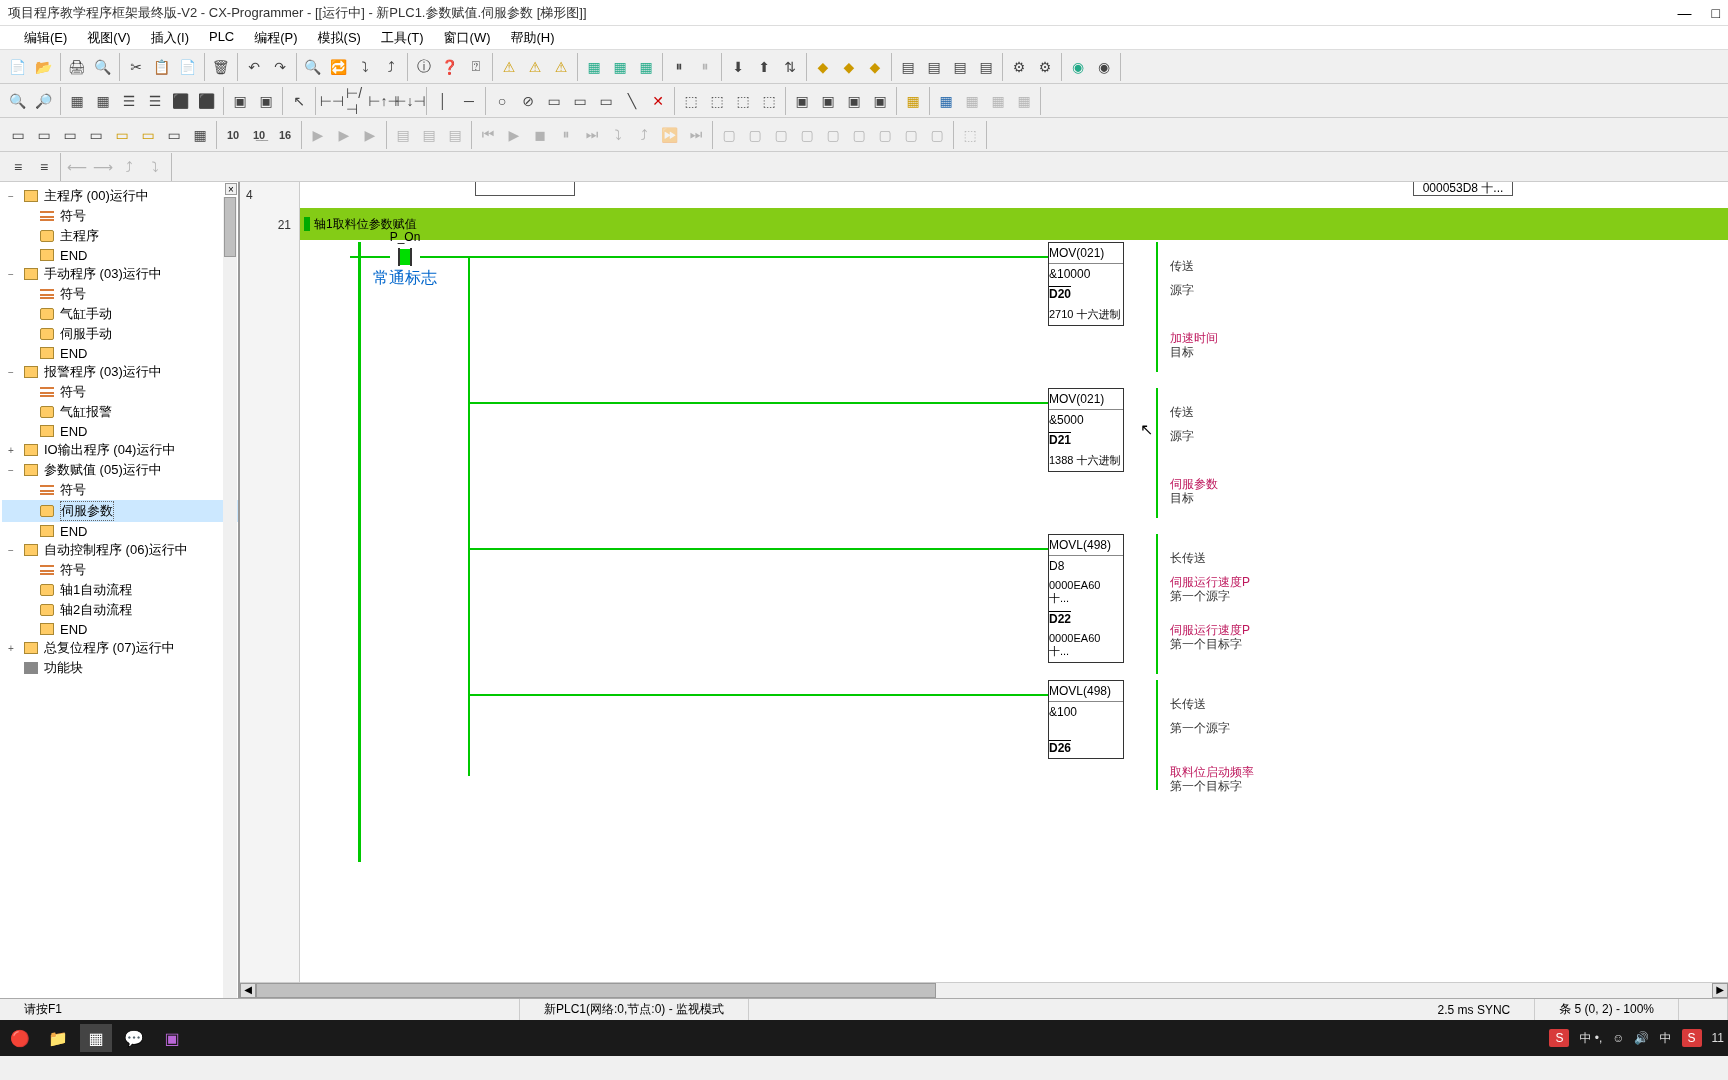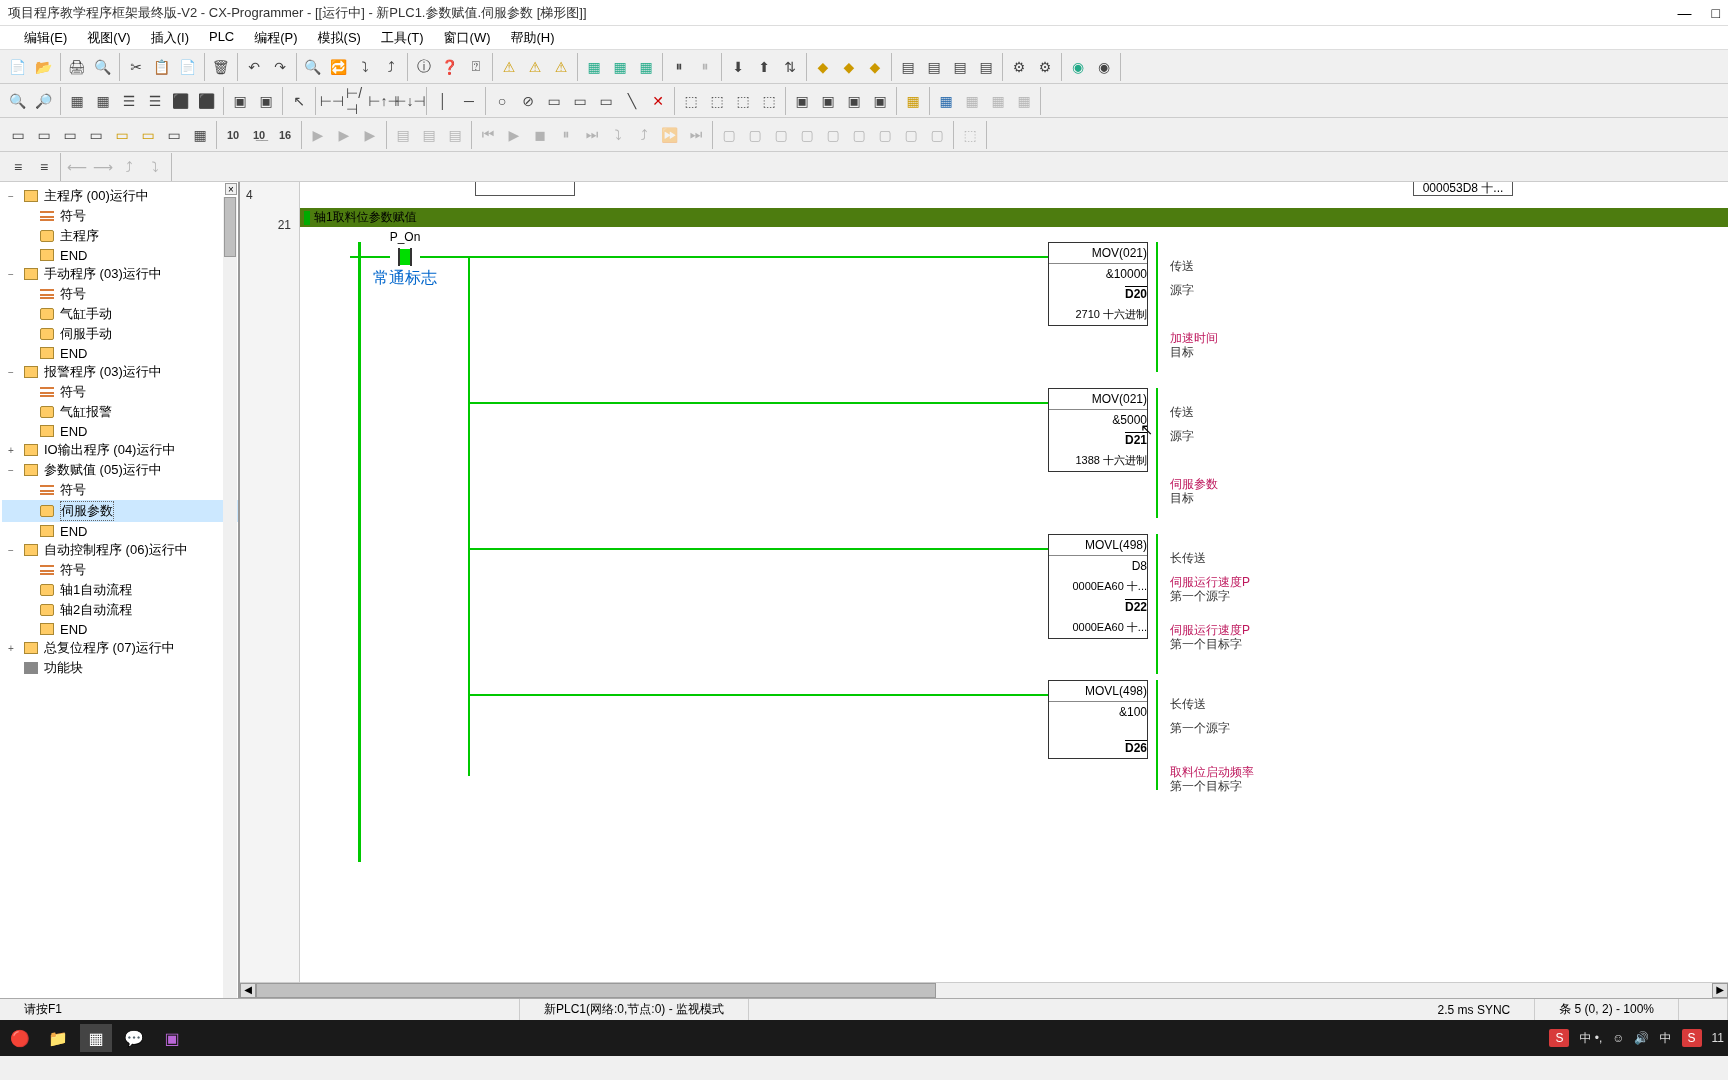--- a/index.html
+++ b/index.html
@@ -49,42 +49,42 @@
 .ladder-gutter { position: absolute; left: 0; top: 0; width: 60px; bottom: 0; background: #f4f4f4; border-right: 1px solid #ccc; }
 .gutter-num { position: absolute; left: 6px; font-size: 12px; color: #333; }
 .rung-num { position: absolute; right: 8px; font-size: 12px; color: #333; }
 .ladder-canvas { position: absolute; left: 60px; right: 0; top: 0; bottom: 16px; background: #fff; }
 
 
 .partial-box { position: absolute; left: 175px; top: 0; width: 100px; height: 14px; border: 1px solid #555; border-top: none; }
 .partial-box2 { position: absolute; right: 215px; top: 0; width: 100px; height: 14px; border: 1px solid #555; border-top: none; font-size: 12px; display: flex; align-items: center; justify-content: center; }
 
 
-.rung-header { position: absolute; left: 0; top: 26px; right: 0; height: 19px; background: #4d7c0f; display: flex; align-items: center; padding-left: 4px; }
+.rung-header { position: absolute; left: 0; top: 26px; right: 0; height: 32px; background: #84cc16; display: flex; align-items: center; padding-left: 4px; }
 .rung-header-mark { width: 6px; height: 14px; background: #00aa00; margin-right: 4px; }
 
 
 .rail-left { position: absolute; left: 58px; top: 60px; width: 3px; height: 620px; background: #00c800; }
 
 
 .contact { position: absolute; }
 .contact-label { position: absolute; top: -18px; left: 50%; transform: translateX(-50%); font-size: 12px; white-space: nowrap; }
 .contact-sym { width: 30px; height: 18px; position: relative; }
 .contact-lines { position: absolute; top: 8px; left: -40px; width: 40px; height: 2px; background: #00c800; }
 .contact-bar1 { position: absolute; left: 8px; top: 0; bottom: 0; width: 2px; background: #333; }
 .contact-bar2 { position: absolute; right: 8px; top: 0; bottom: 0; width: 2px; background: #333; }
 .contact-fill { position: absolute; left: 10px; right: 10px; top: 1px; bottom: 1px; background: #00dd00; }
 .contact-below { position: absolute; top: 20px; left: 50%; transform: translateX(-50%); font-size: 16px; color: #0066cc; white-space: nowrap; }
 
 
 .wire-h { position: absolute; height: 2px; background: #00c800; }
 .wire-v { position: absolute; width: 2px; background: #00c800; }
 
 
-.instr-box { position: absolute; width: 100px; border: 1px solid #333; background: #fff; font-size: 12px; text-align: right; }
+.instr-box { position: absolute; width: 76px; border: 1px solid #333; background: #fff; font-size: 12px; text-align: left; }
 .ib-title { border-bottom: 1px solid #888; padding: 3px 0; }
 .ib-row { padding: 3px 0; position: relative; }
 .ib-row.over { text-decoration: overline; font-weight: bold; }
 .ib-bottom { font-size: 11px; }
 
 
 .anno { position: absolute; font-size: 12px; color: #333; white-space: nowrap; }
 .anno-link { color: #be185d; }
 
 

